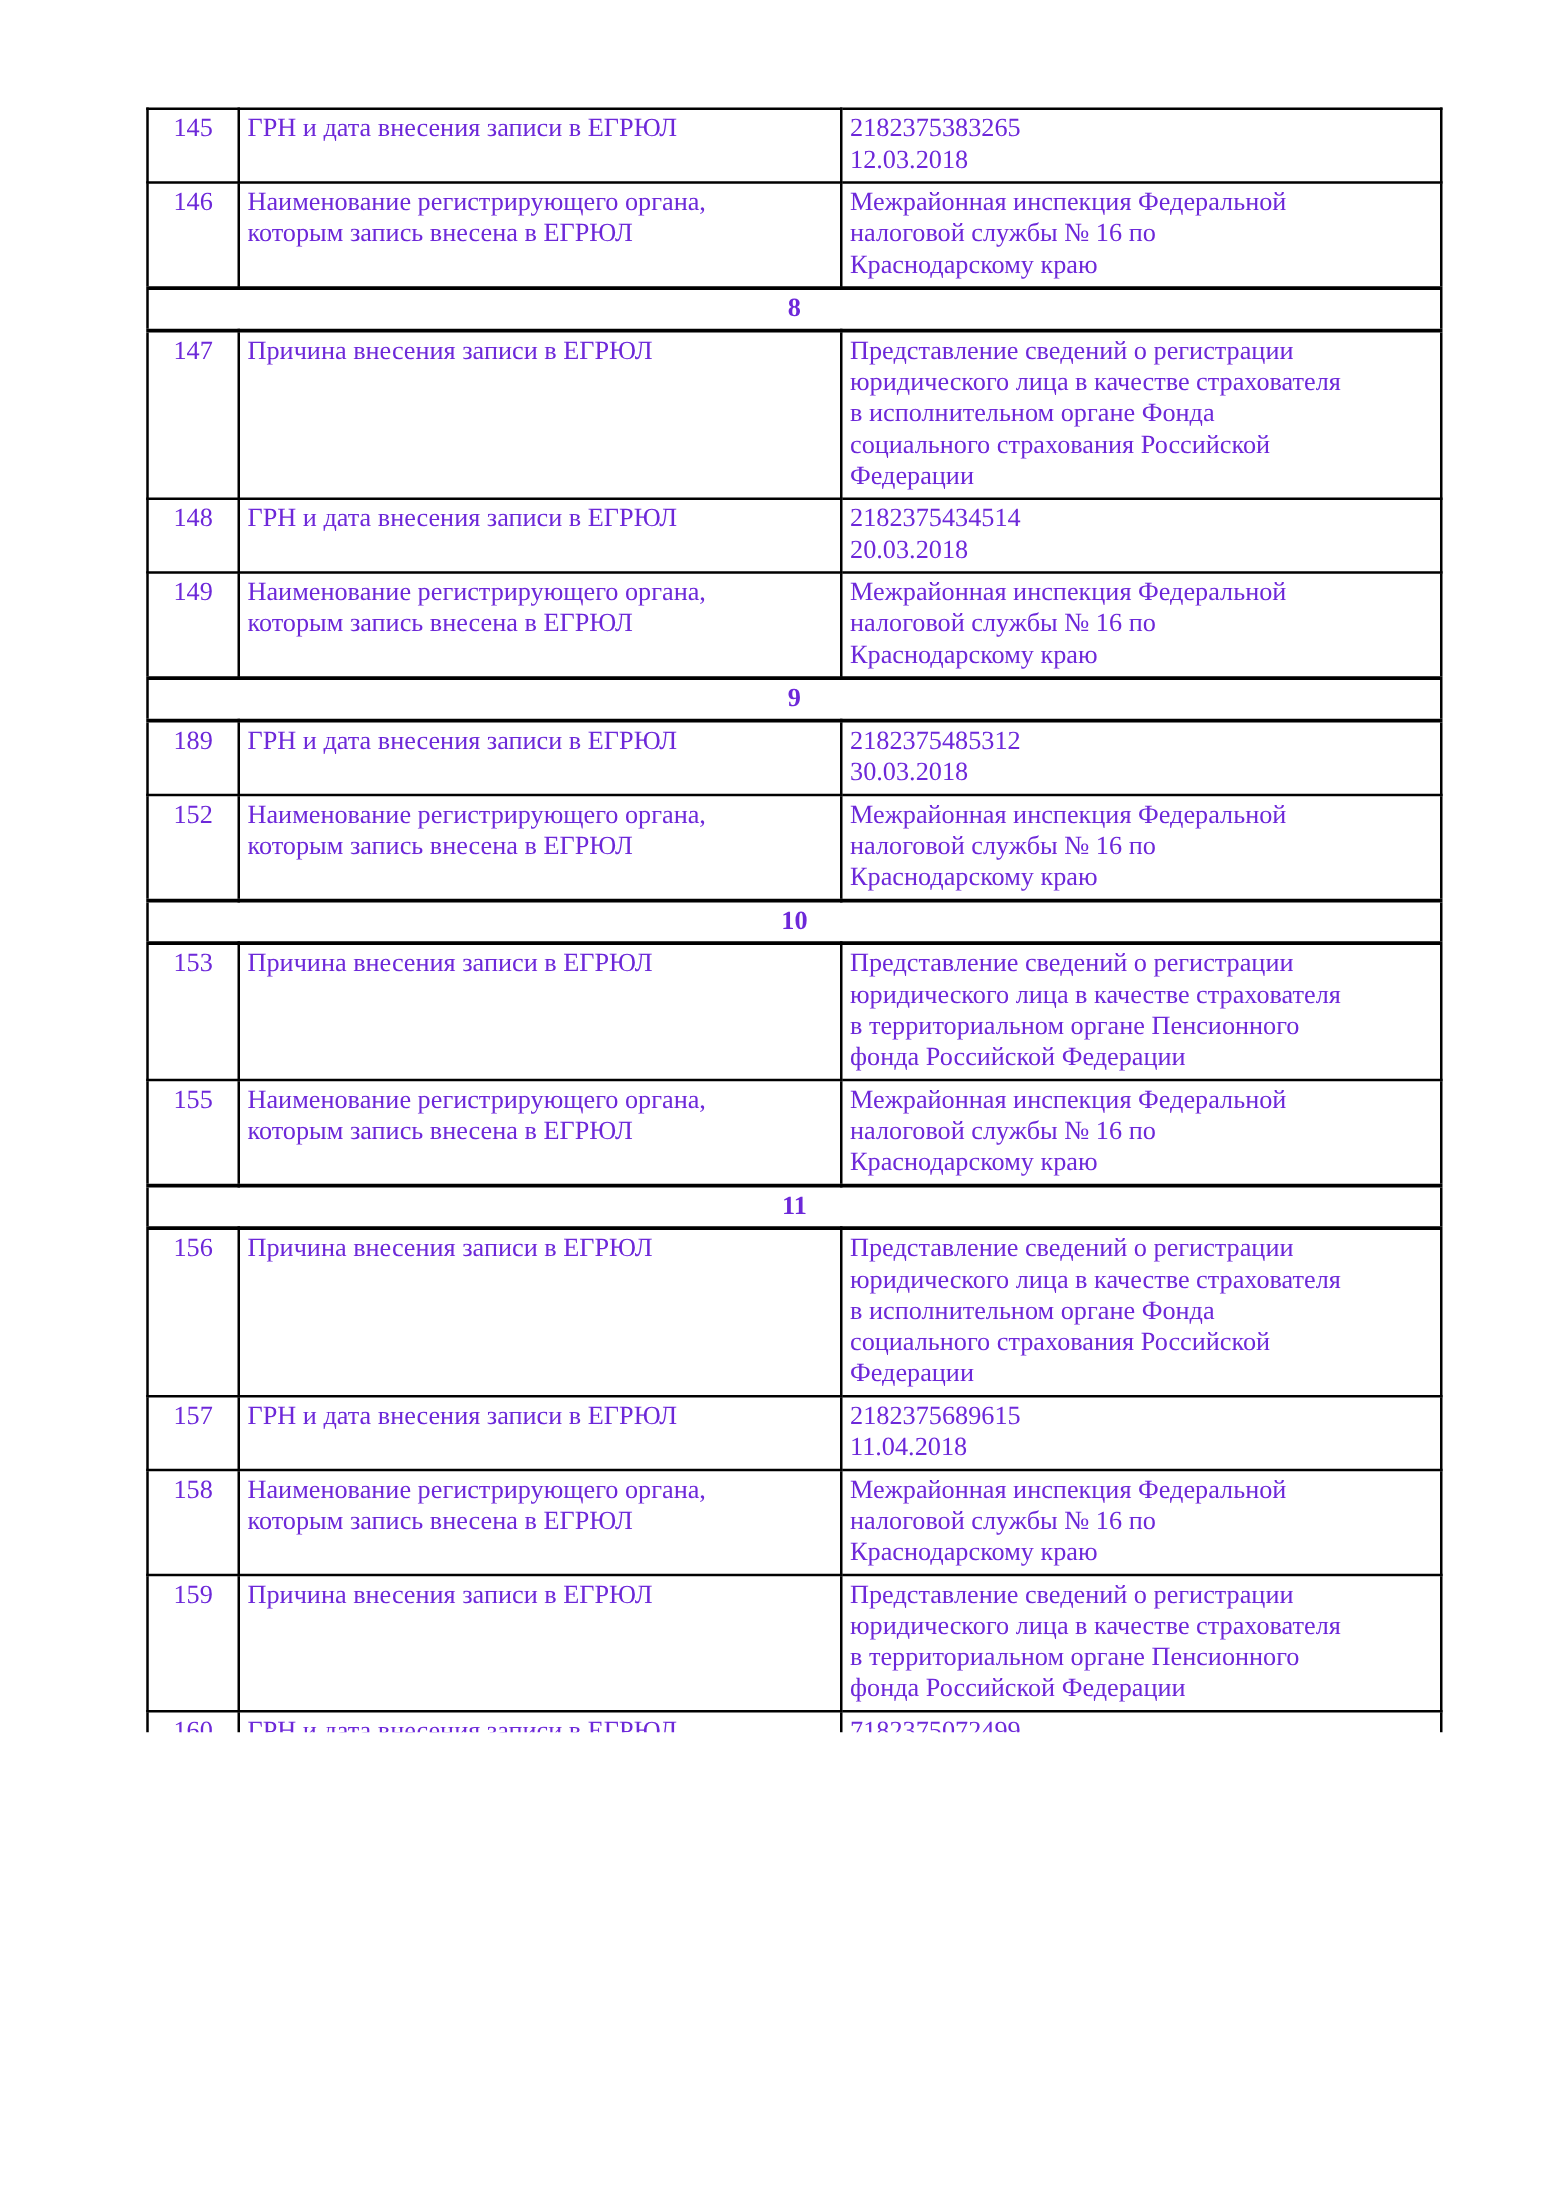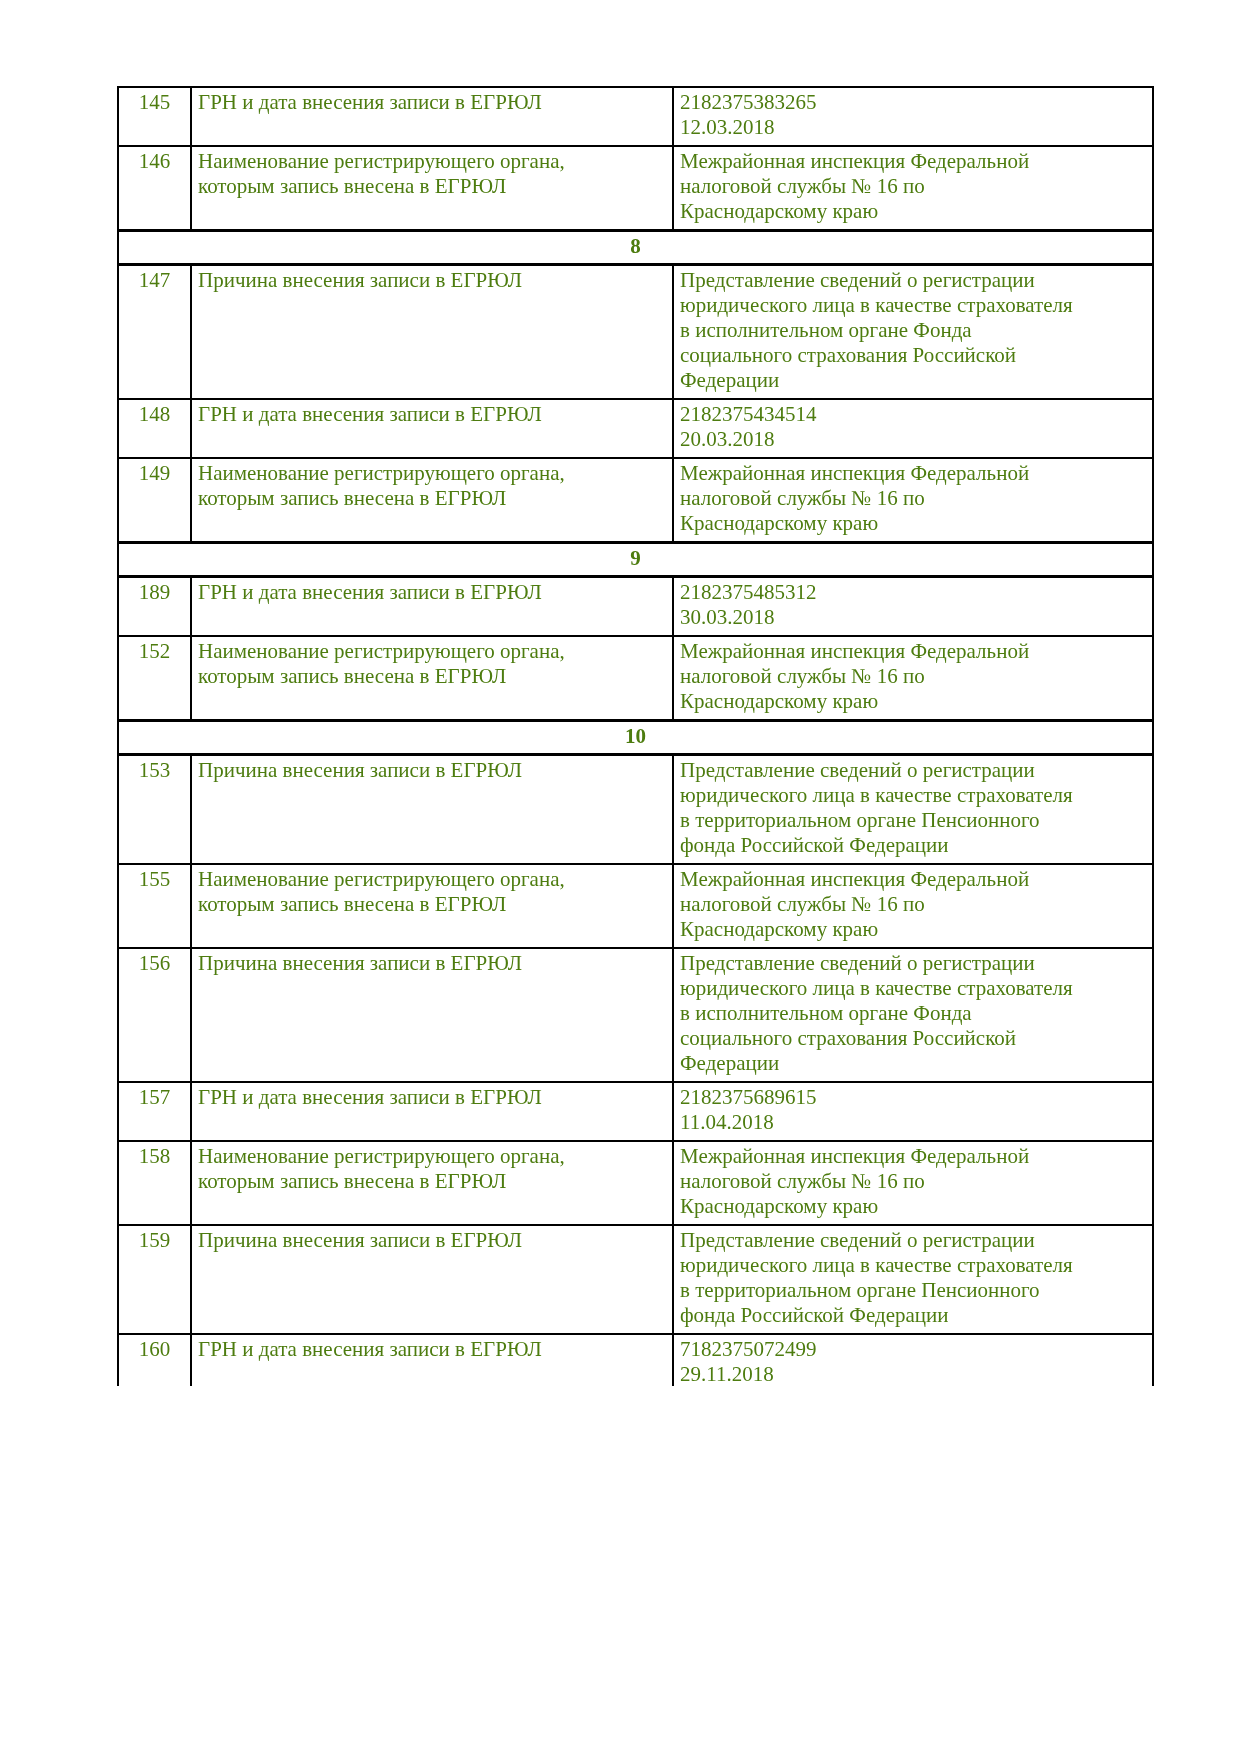--- a/index.html
+++ b/index.html
@@ -1,21 +1,21 @@
 <!DOCTYPE html>
 <html><head>
 <meta charset="utf-8">
 <style>
   html, body { margin: 0; padding: 0; background: #ffffff; }
   .page {
     position: relative;
     width: 1240px;
     height: 1386px;
     background: #ffffff;
-    color: #4d7c0f;
+    color: #6d28d9;
     font-family: "Liberation Serif", "DejaVu Serif", serif;
     overflow: hidden;
   }
   table.egrul {
     position: absolute;
     left: 117px;
     top: 86px;
     width: 1035px;
     border-collapse: collapse;
     table-layout: fixed;
@@ -143,20 +143,23 @@
 фонда Российской Федерации</td>
         </tr>
         <tr>
           <td class="cell-num">155</td>
           <td>Наименование регистрирующего органа,
 которым запись внесена в ЕГРЮЛ</td>
           <td>Межрайонная инспекция Федеральной
 налоговой службы № 16 по
 Краснодарскому краю</td>
         </tr>
+        <tr class="section-row">
+          <td colspan="3">11</td>
+        </tr>
         <tr>
           <td class="cell-num">156</td>
           <td>Причина внесения записи в ЕГРЮЛ</td>
           <td>Представление сведений о регистрации
 юридического лица в качестве страхователя
 в исполнительном органе Фонда
 социального страхования Российской
 Федерации</td>
         </tr>
         <tr>

